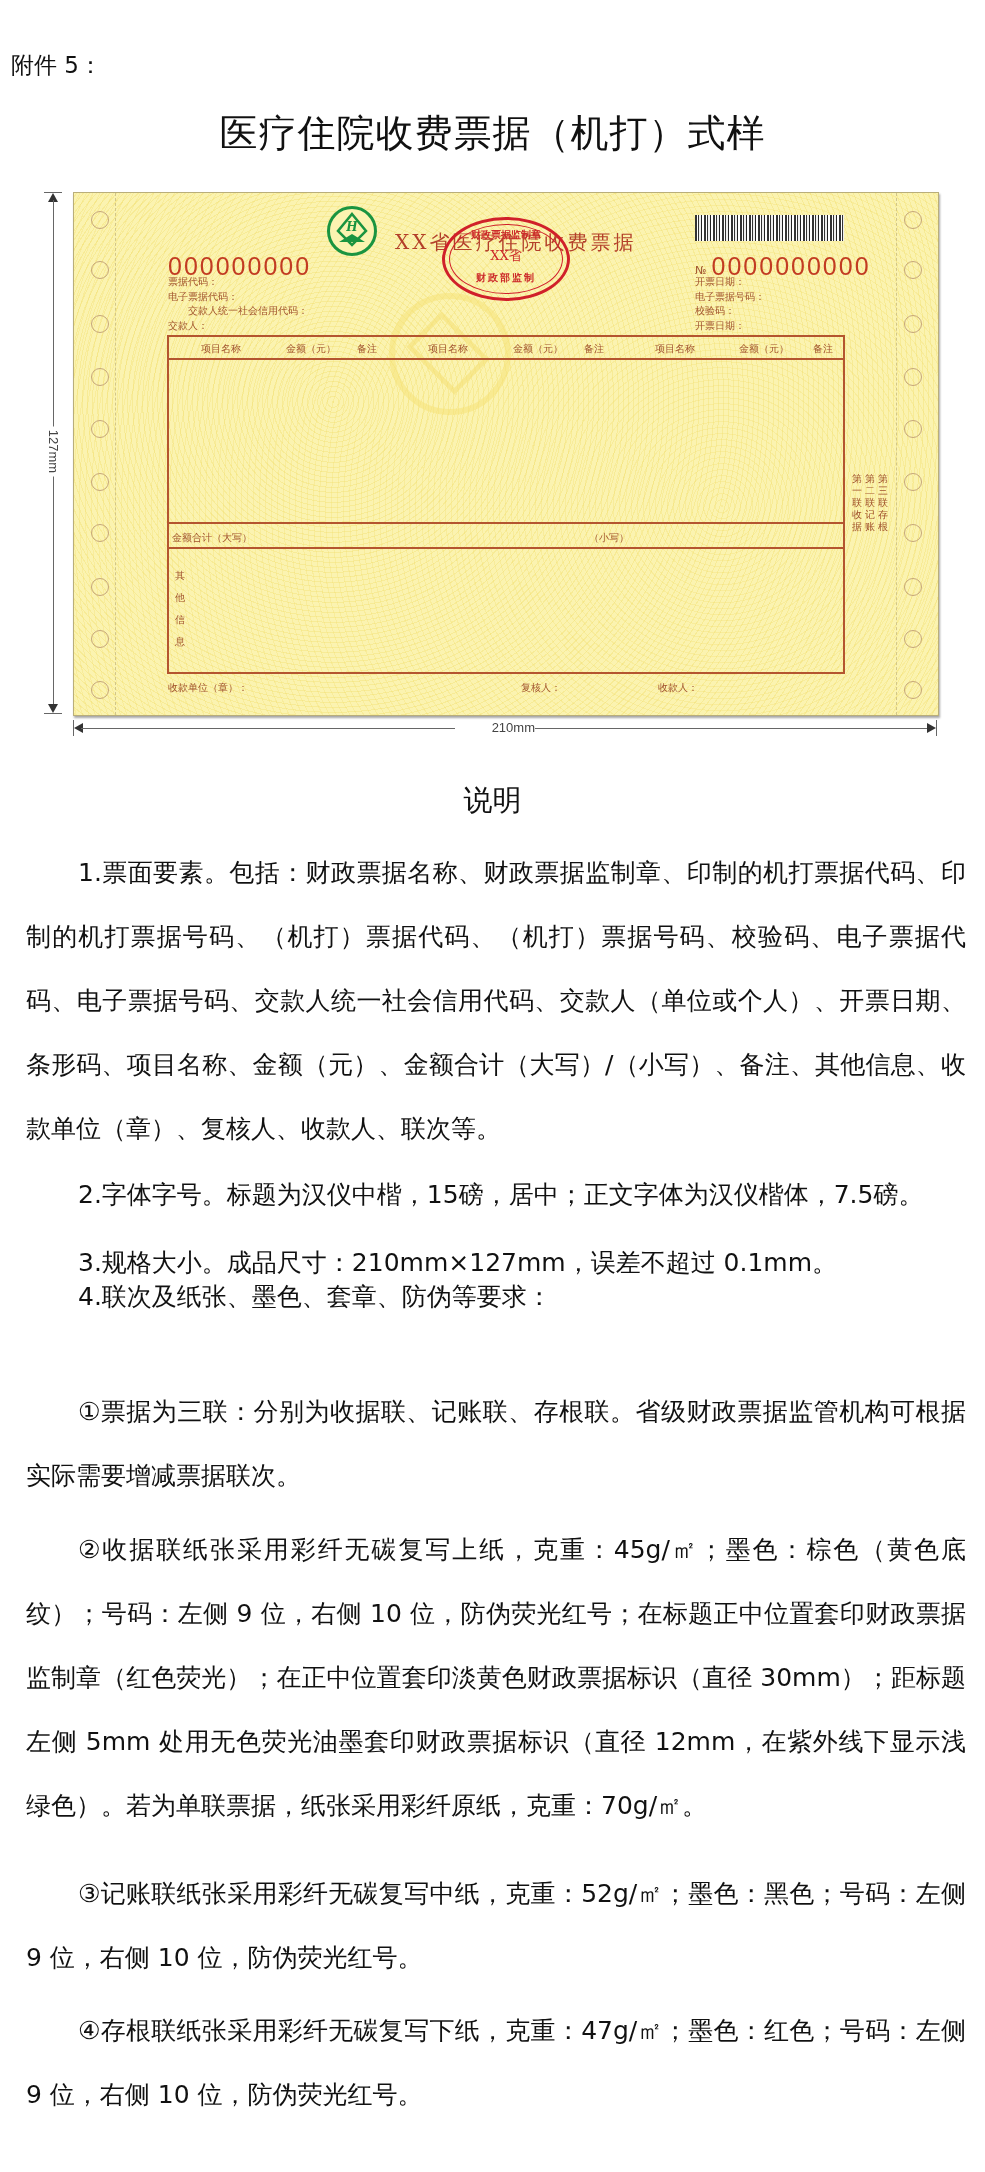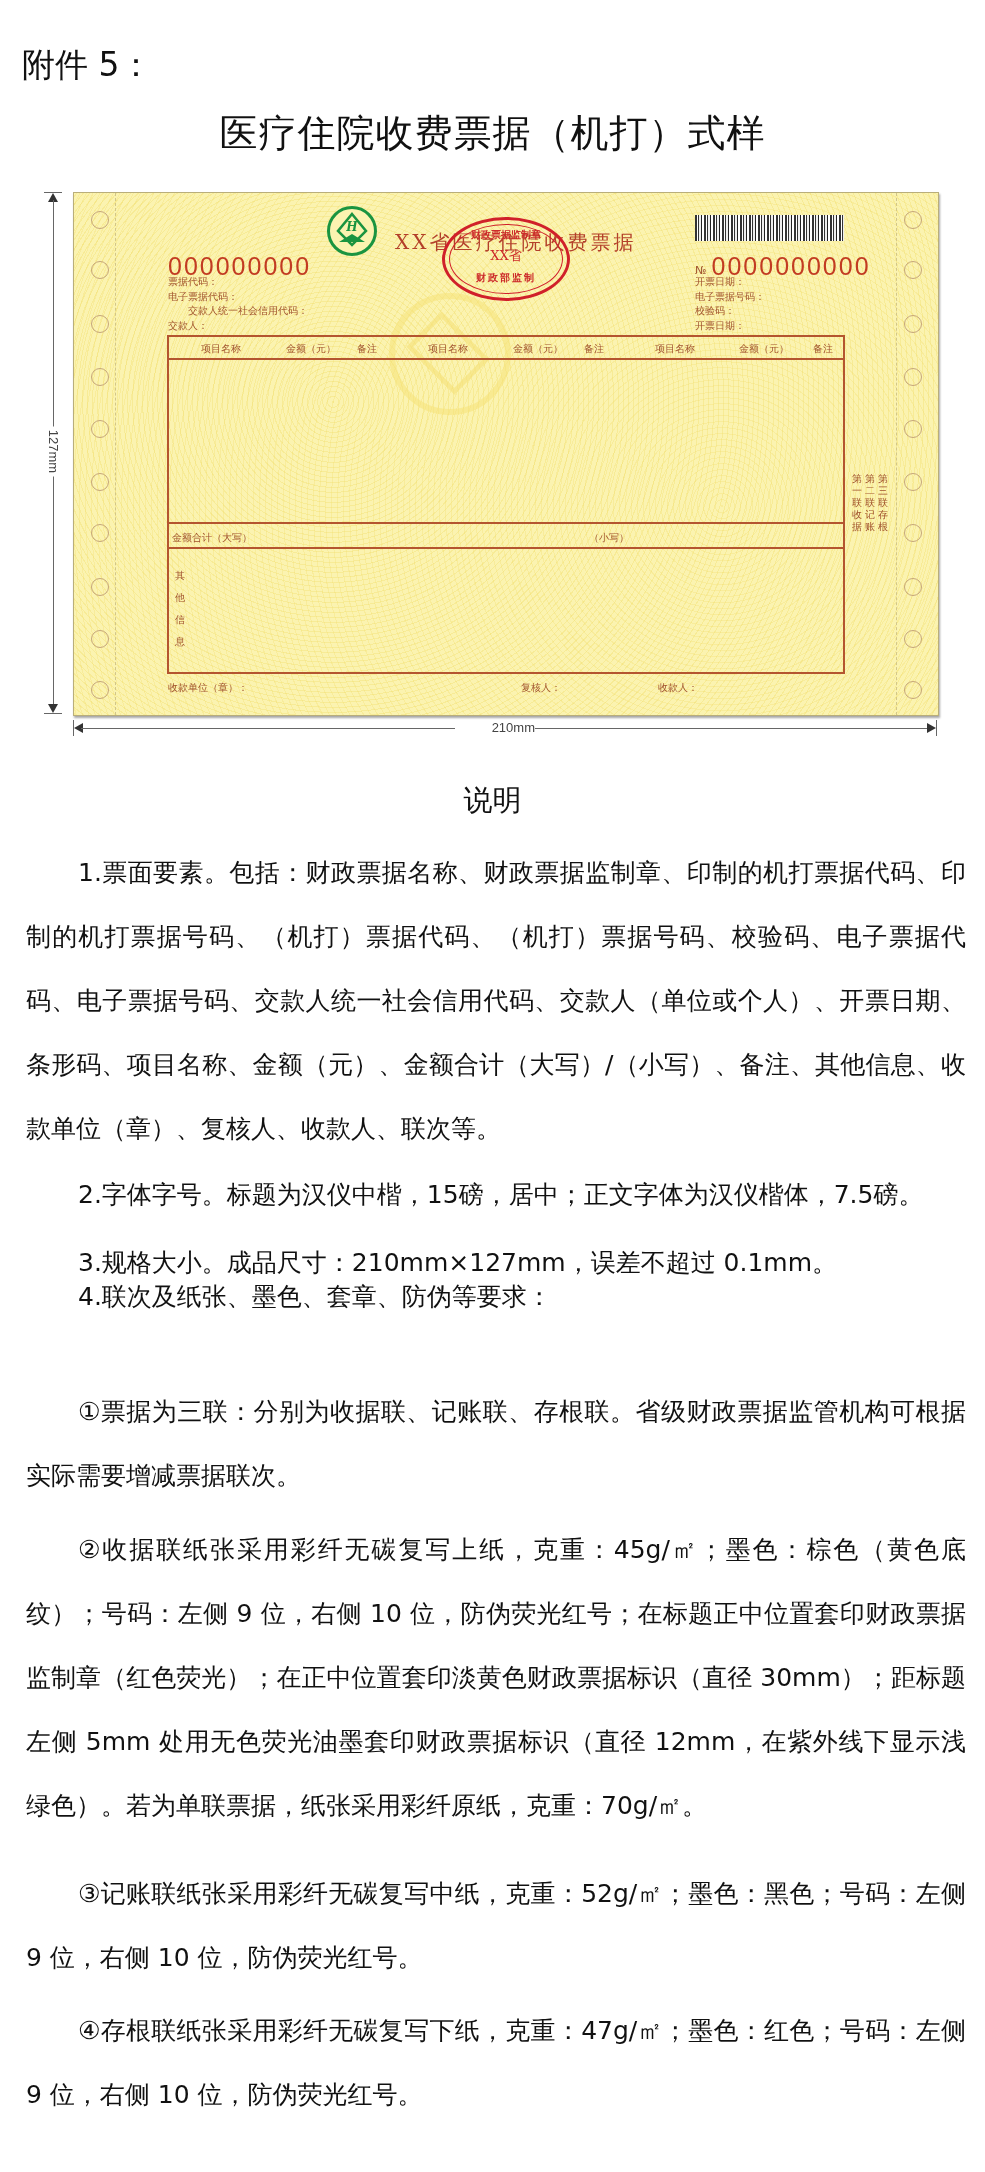--- a/index.html
+++ b/index.html
@@ -1,19 +1,19 @@
 <!DOCTYPE html>
 <html><head>
 <meta charset="utf-8">
 <style>
   html, body { margin:0; padding:0; background:#ffffff; }
   body { width:985px; height:2172px; position:relative; overflow:hidden;
          font-family:"DejaVu Sans","Liberation Sans",sans-serif; color:#111; }
   .abs { position:absolute; }
-  #attach { left:22px; top:42px; font-size:33px; line-height:46px; }
+  #attach { left:11px; top:42px; font-size:23px; line-height:46px; }
   #doc-title { left:0; width:985px; top:108px; text-align:center; font-size:38px; line-height:50px; letter-spacing:1px; }
 
   
   .dim-line { background:#666; }
   .dim-text { font-size:13px; color:#444; background:#fff; font-family:"Liberation Sans",sans-serif; }
 
   
   #ticket { left:73px; top:192px; width:864px; height:522px; background:#fbf3b0;
             border:1px solid #b9ae7a; box-shadow:1px 2px 2px rgba(0,0,0,0.35); overflow:hidden;
             background-image:

